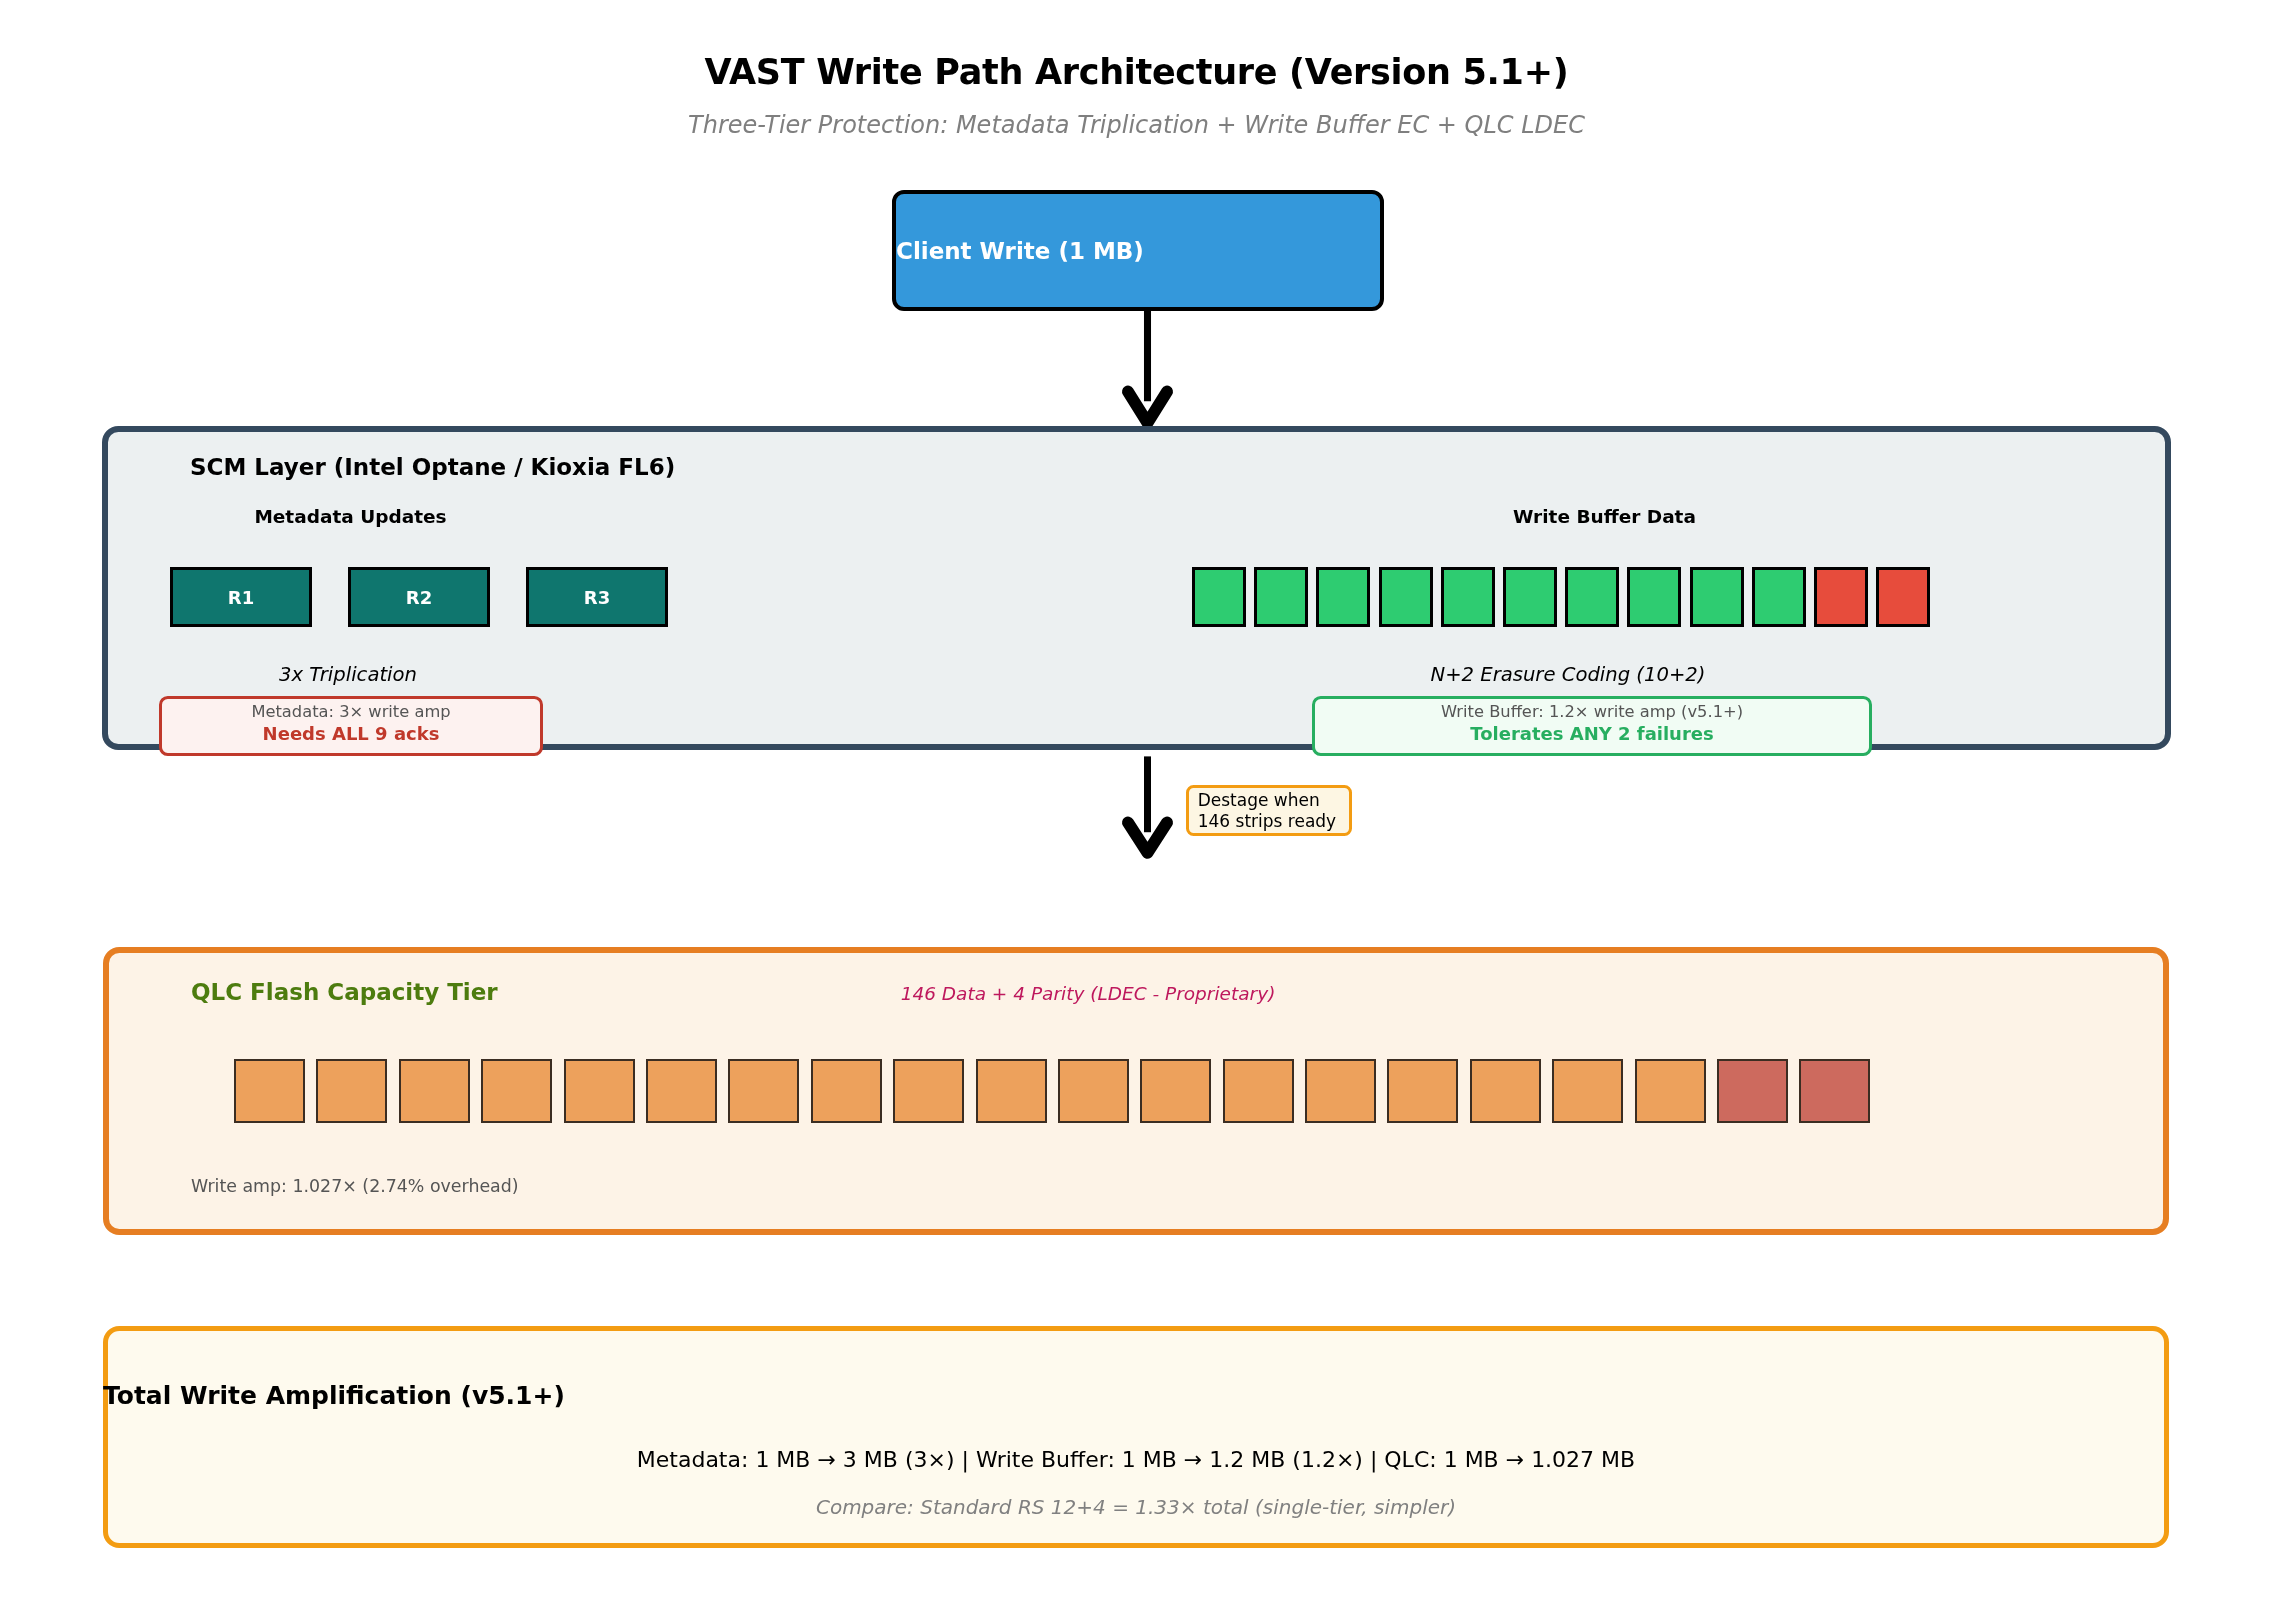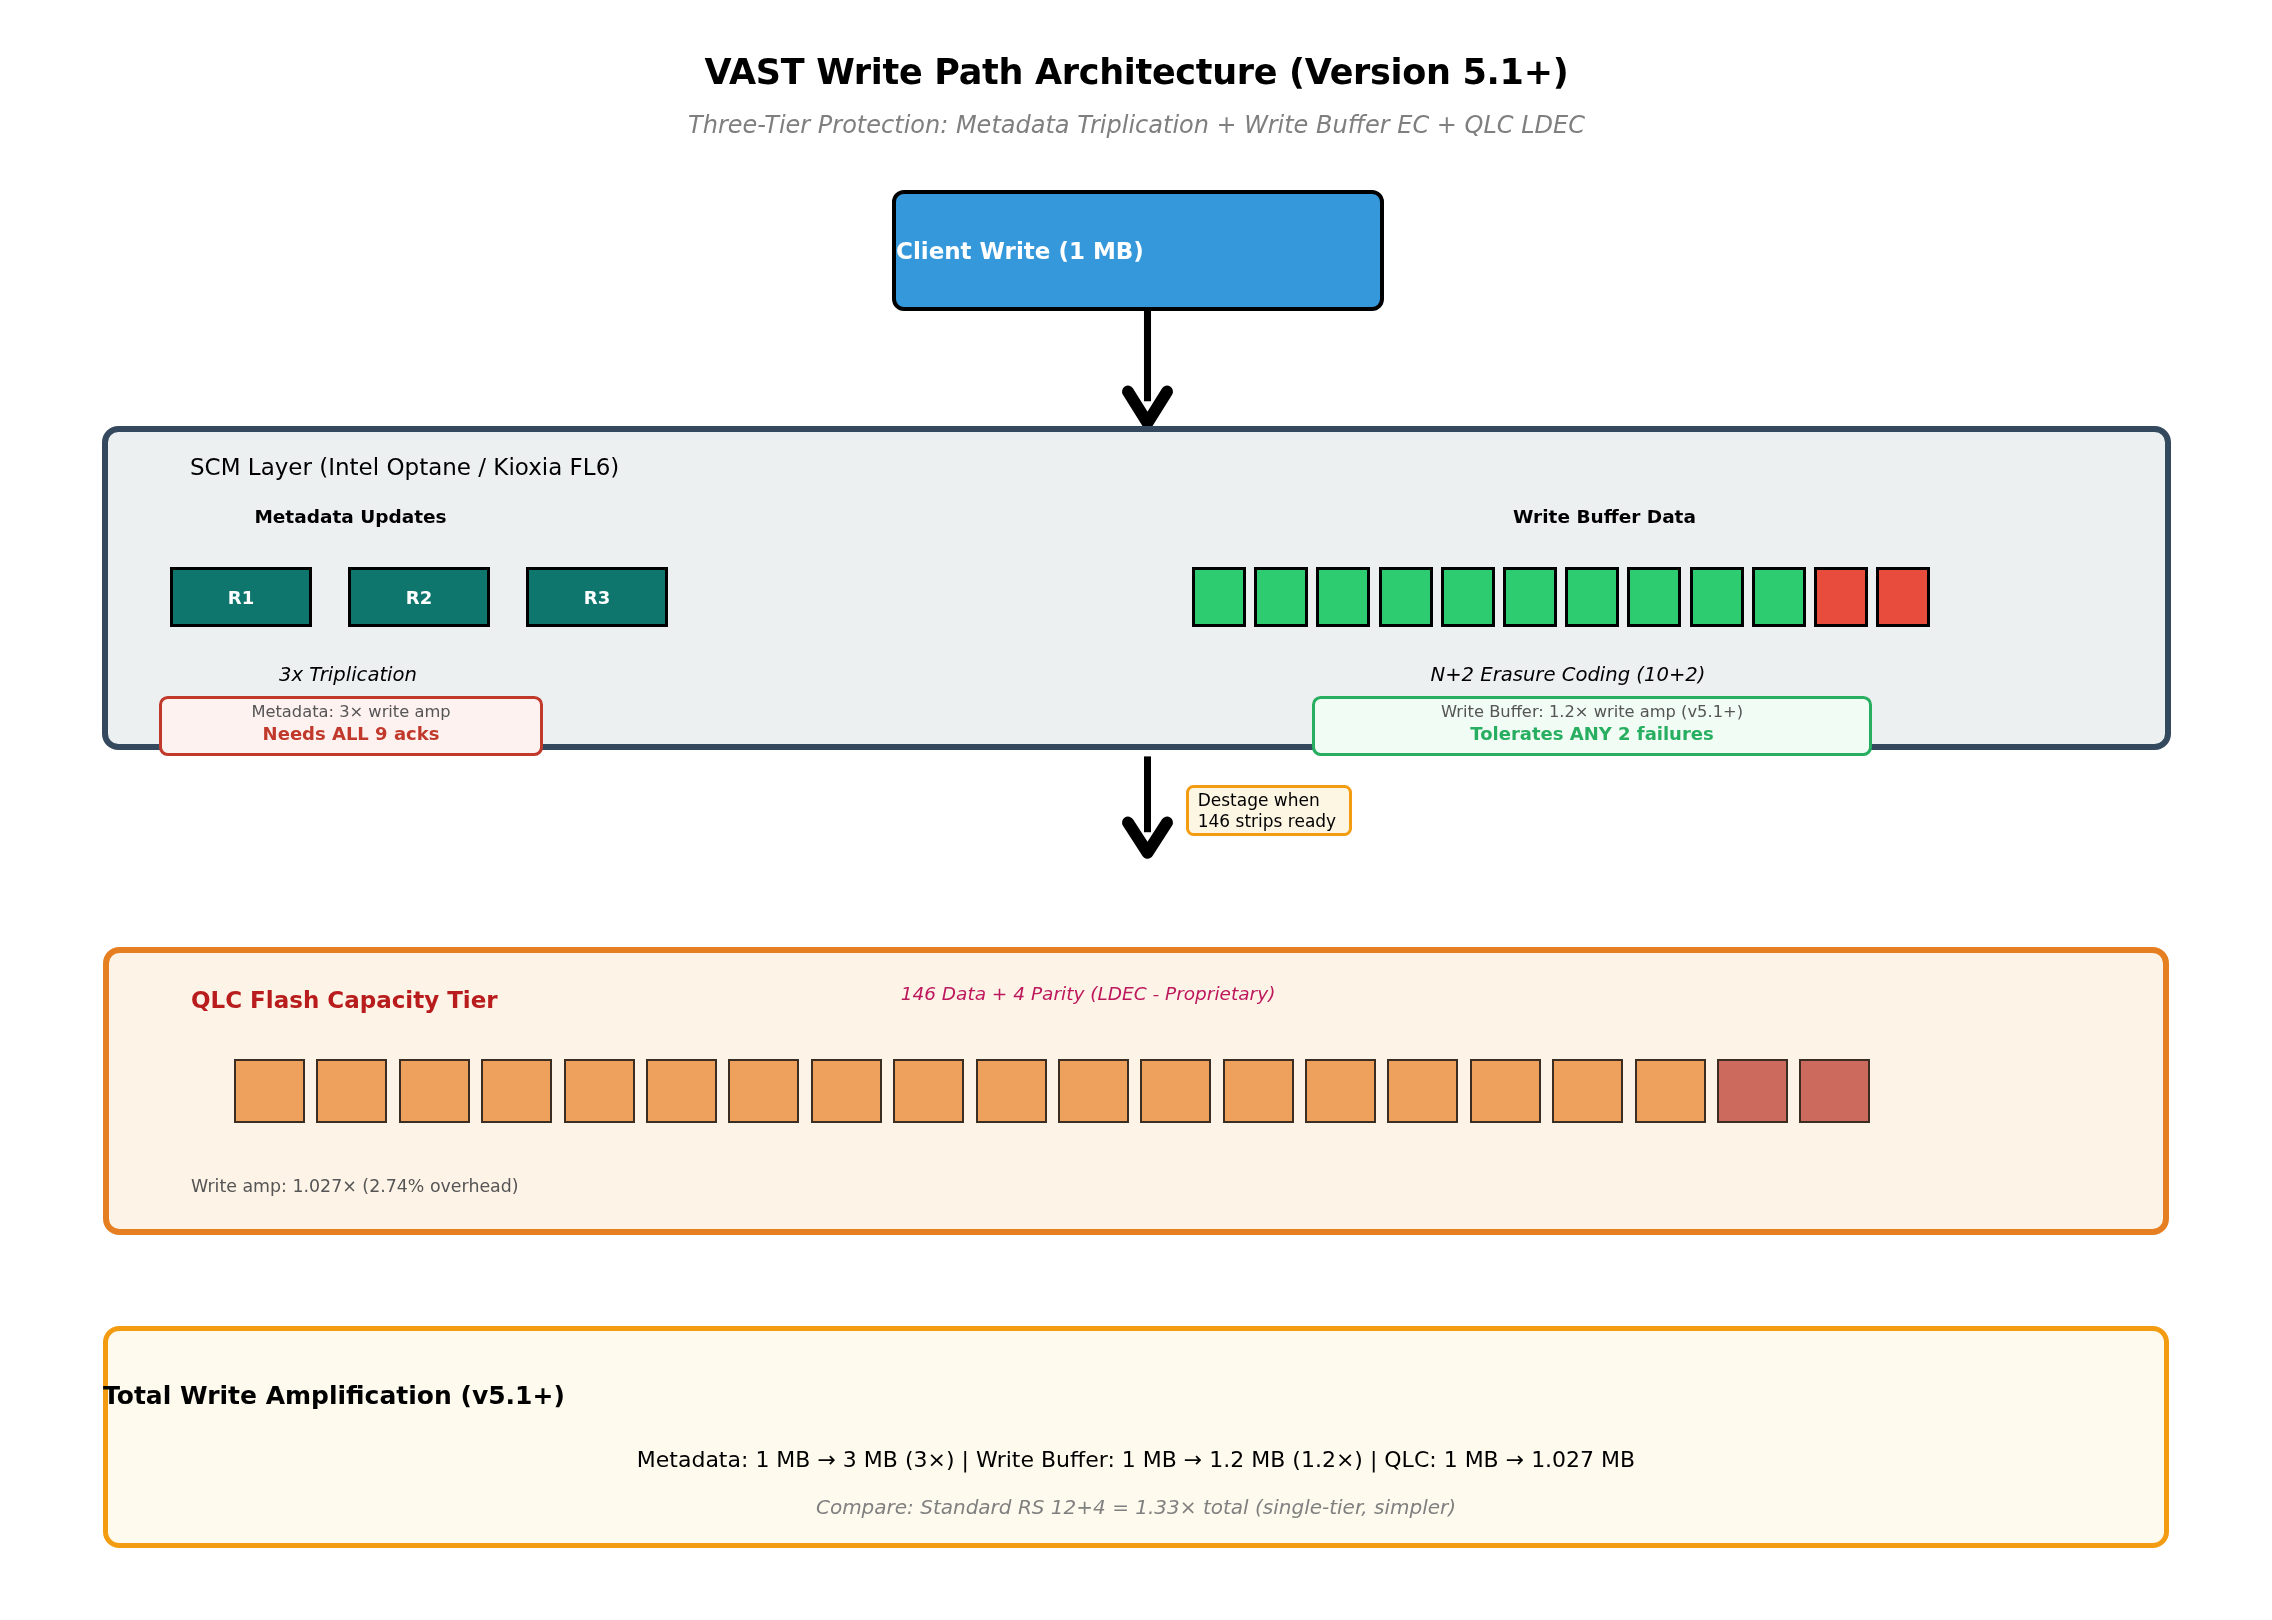--- a/index.html
+++ b/index.html
@@ -58,21 +58,21 @@
   #scm-panel {
     left: 102px; top: 426px;
     width: 2069px; height: 324px;
     background: #ecf0f1;
     border: 6px solid #34495e;
     border-radius: 16.3px;
     box-sizing: border-box;
   }
   #scm-title {
     left: 190px; top: 454px;
-    font-size: 23px; font-weight: normal; color: #000;
+    font-size: 23px; font-weight: bold; color: #000;
   }
   #metadata-heading {
     left: 247px; top: 506px;
     font-size: 18.5px; font-weight: bold; color: #000;
     width: 207px; text-align: center;
   }
   #writebuffer-heading {
     left: 1379px; top: 506px;
     font-size: 18.5px; font-weight: bold; color: #000;
     width: 451px; text-align: center;
@@ -168,21 +168,21 @@
   #qlc-panel {
     left: 103px; top: 947px;
     width: 2066px; height: 288px;
     background: #fdf3e7;
     border: 6px solid #e67e22;
     border-radius: 16.3px;
     box-sizing: border-box;
   }
   #qlc-title {
     left: 191px; top: 979px;
-    font-size: 23px; font-weight: bold; color: #b91c1c; margin-top: 8px;
+    font-size: 23px; font-weight: bold; color: #4d7c0f;
   }
   #qlc-subtitle {
     left: 816px; top: 983px;
     width: 544px; text-align: center;
     font-size: 18.5px; font-style: italic; color: #be185d;
   }
   #qlc-row {
     left: 234px; top: 1059px;
     display: flex;
     gap: 11.4px;

